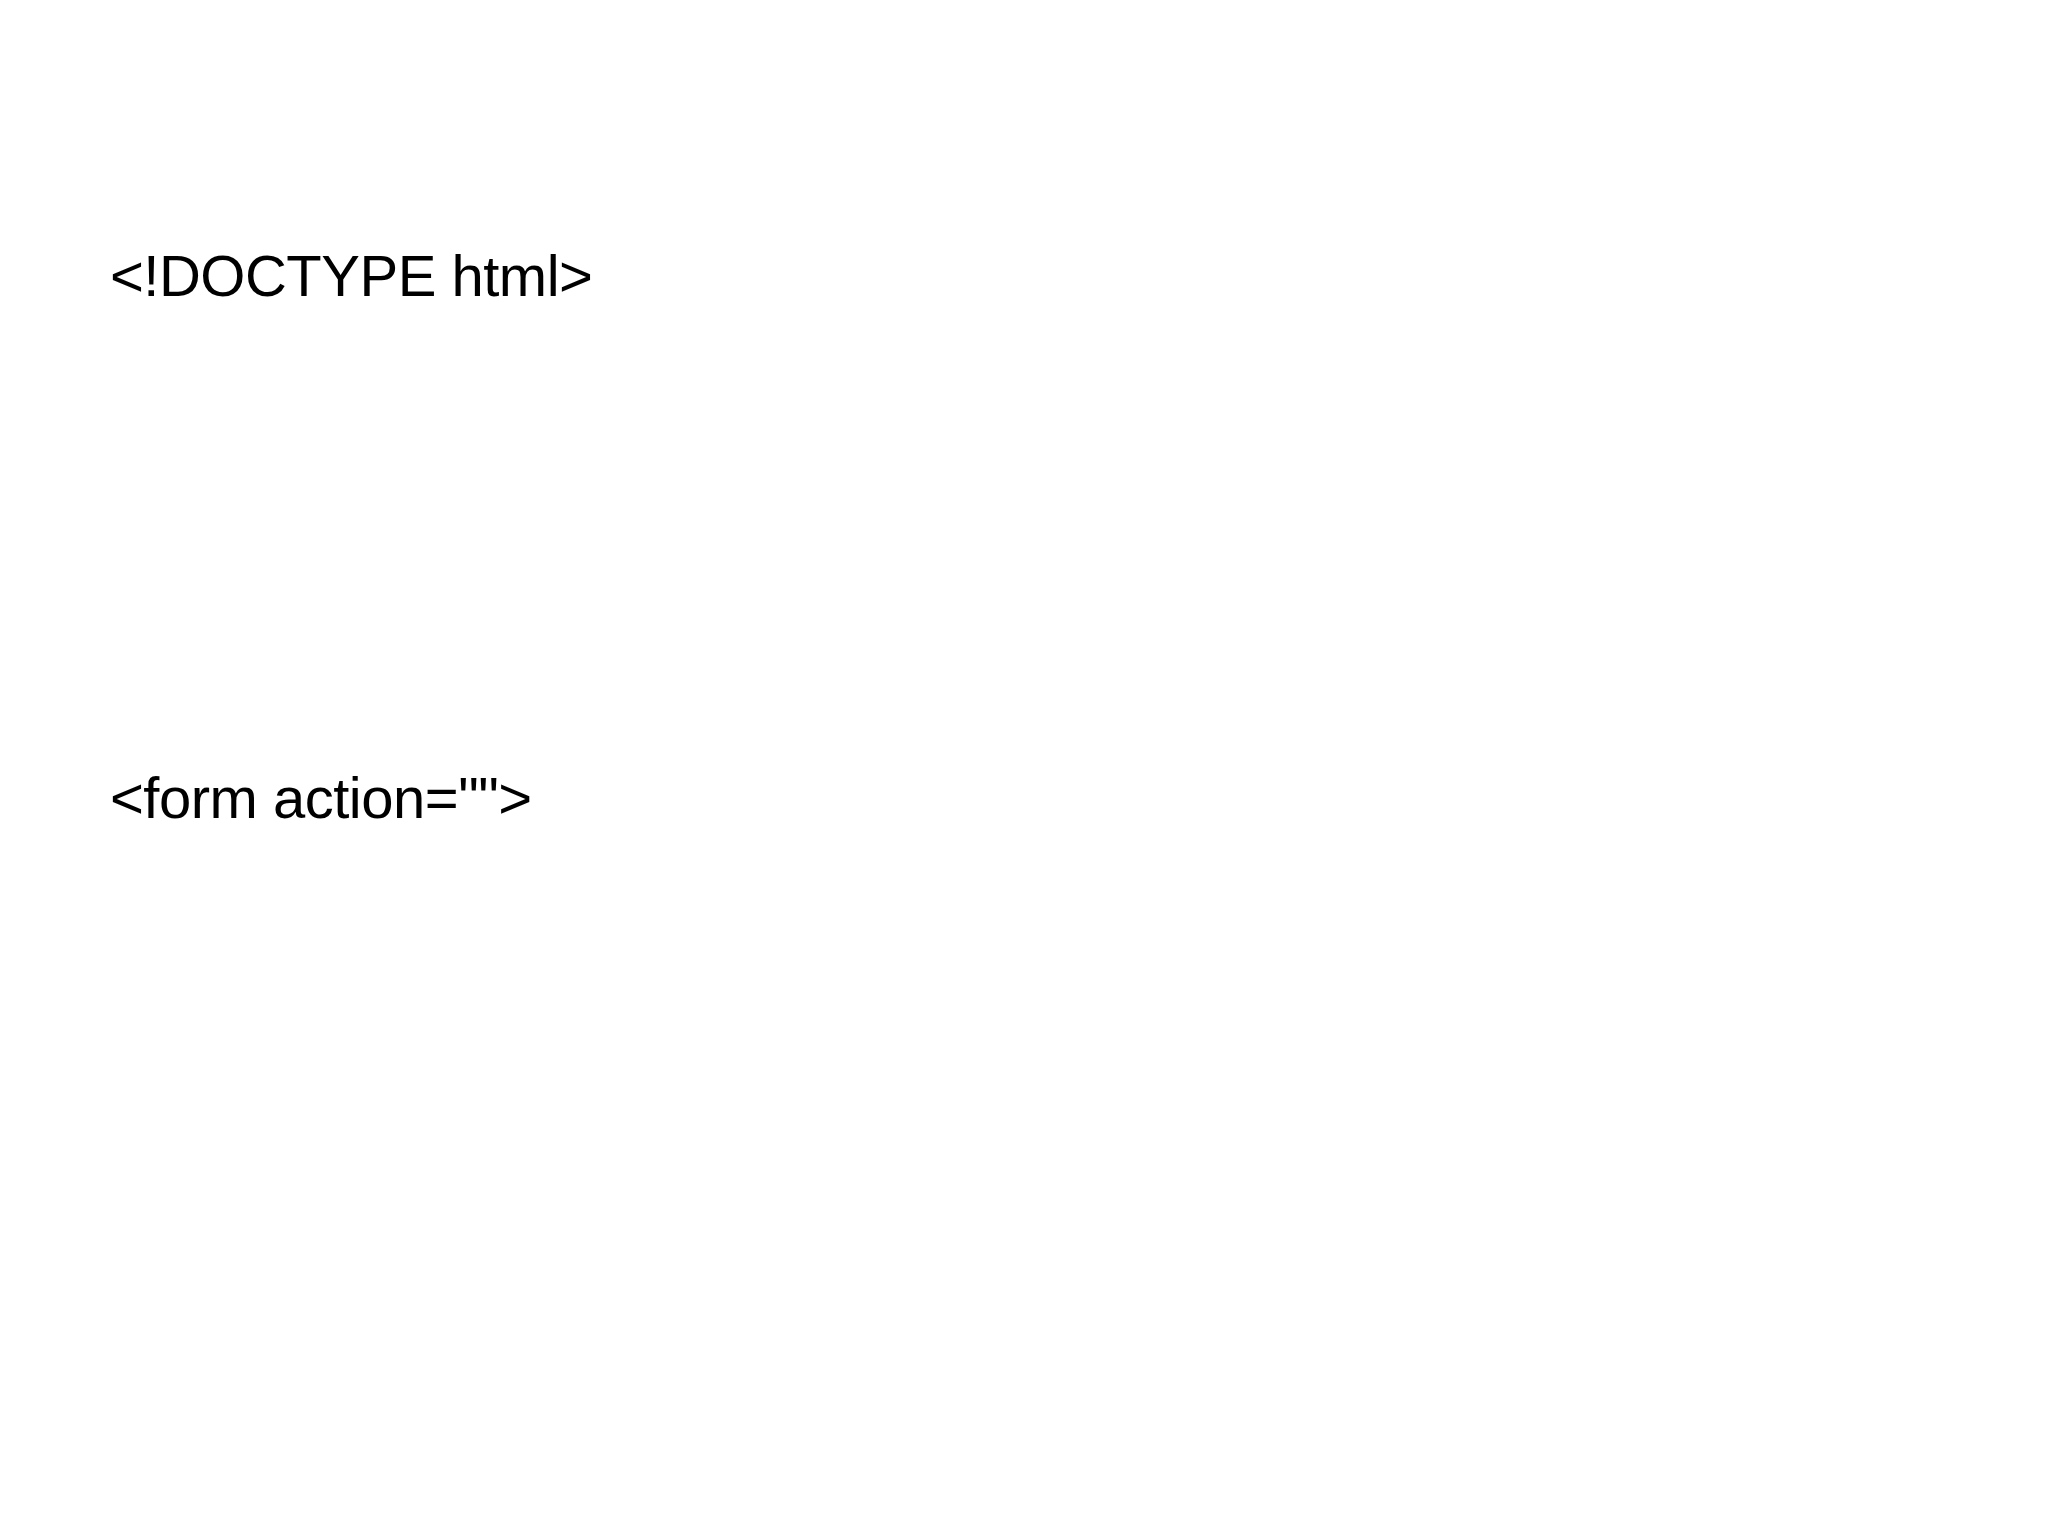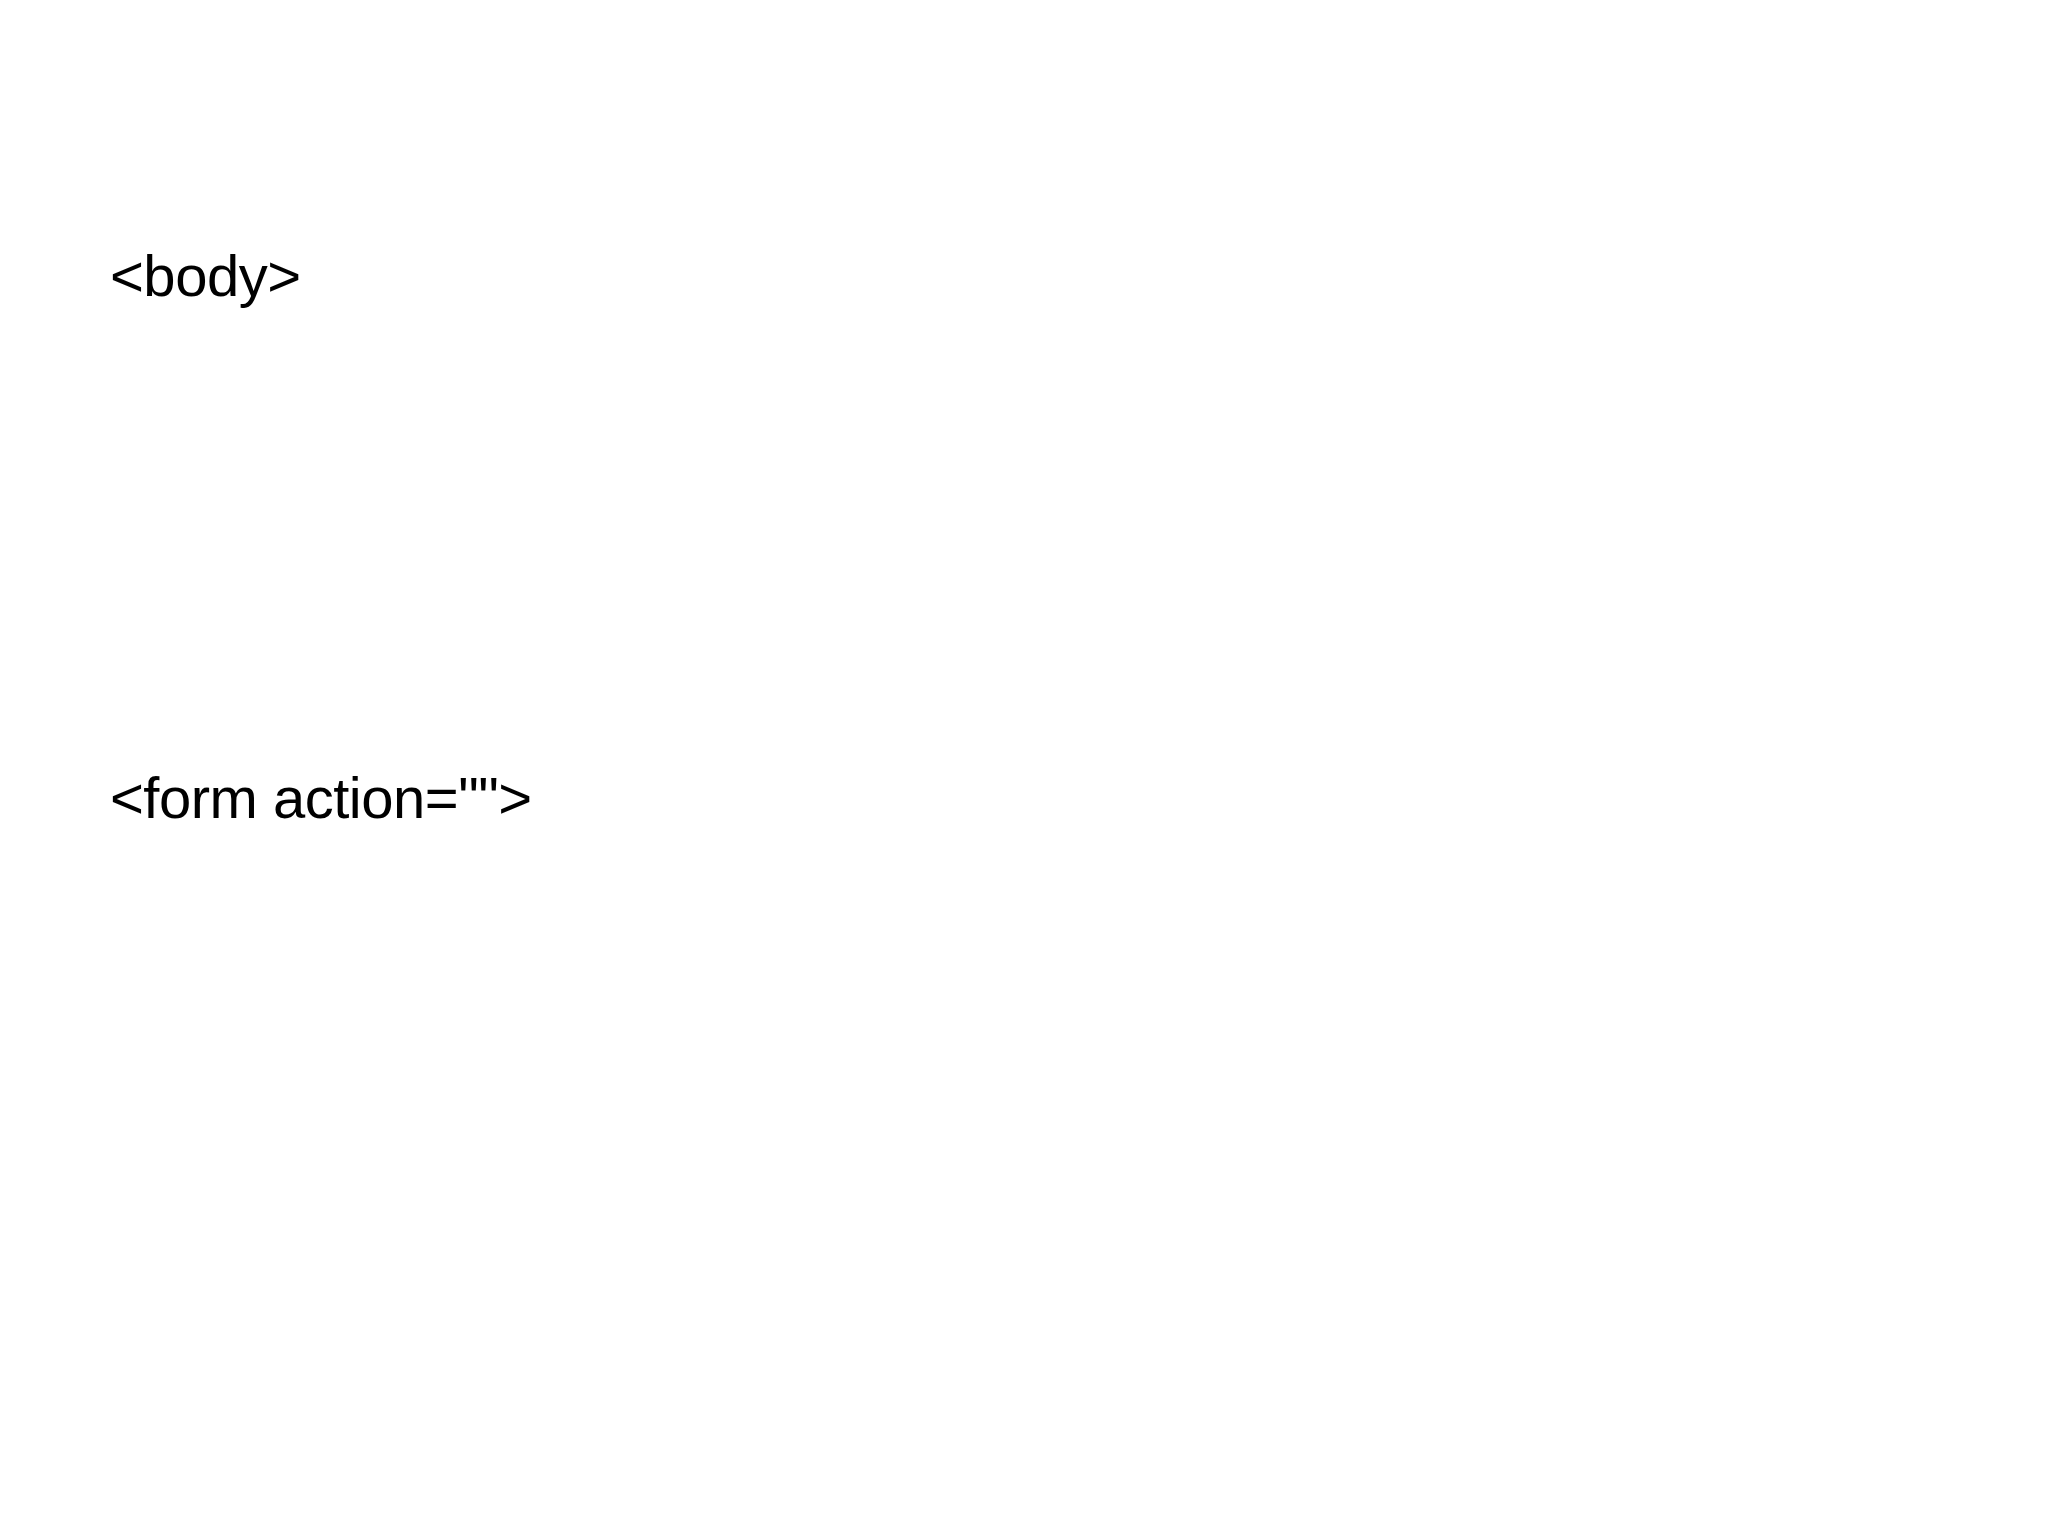--- a/index.html
+++ b/index.html
@@ -24,21 +24,21 @@
     white-space: pre;
   }
   .code-line {
     min-height: 87px;
   }
 </style>
 </head>
 <body>
 
 <main class="code-snippet">
-  <div class="code-line">&lt;body&gt;</div>
+  <div class="code-line">&lt;!DOCTYPE html&gt;</div>
   <div class="code-line"></div>
   <div class="code-line">&lt;form action=""&gt;</div>
   
   
   
   
   
   
   
   

